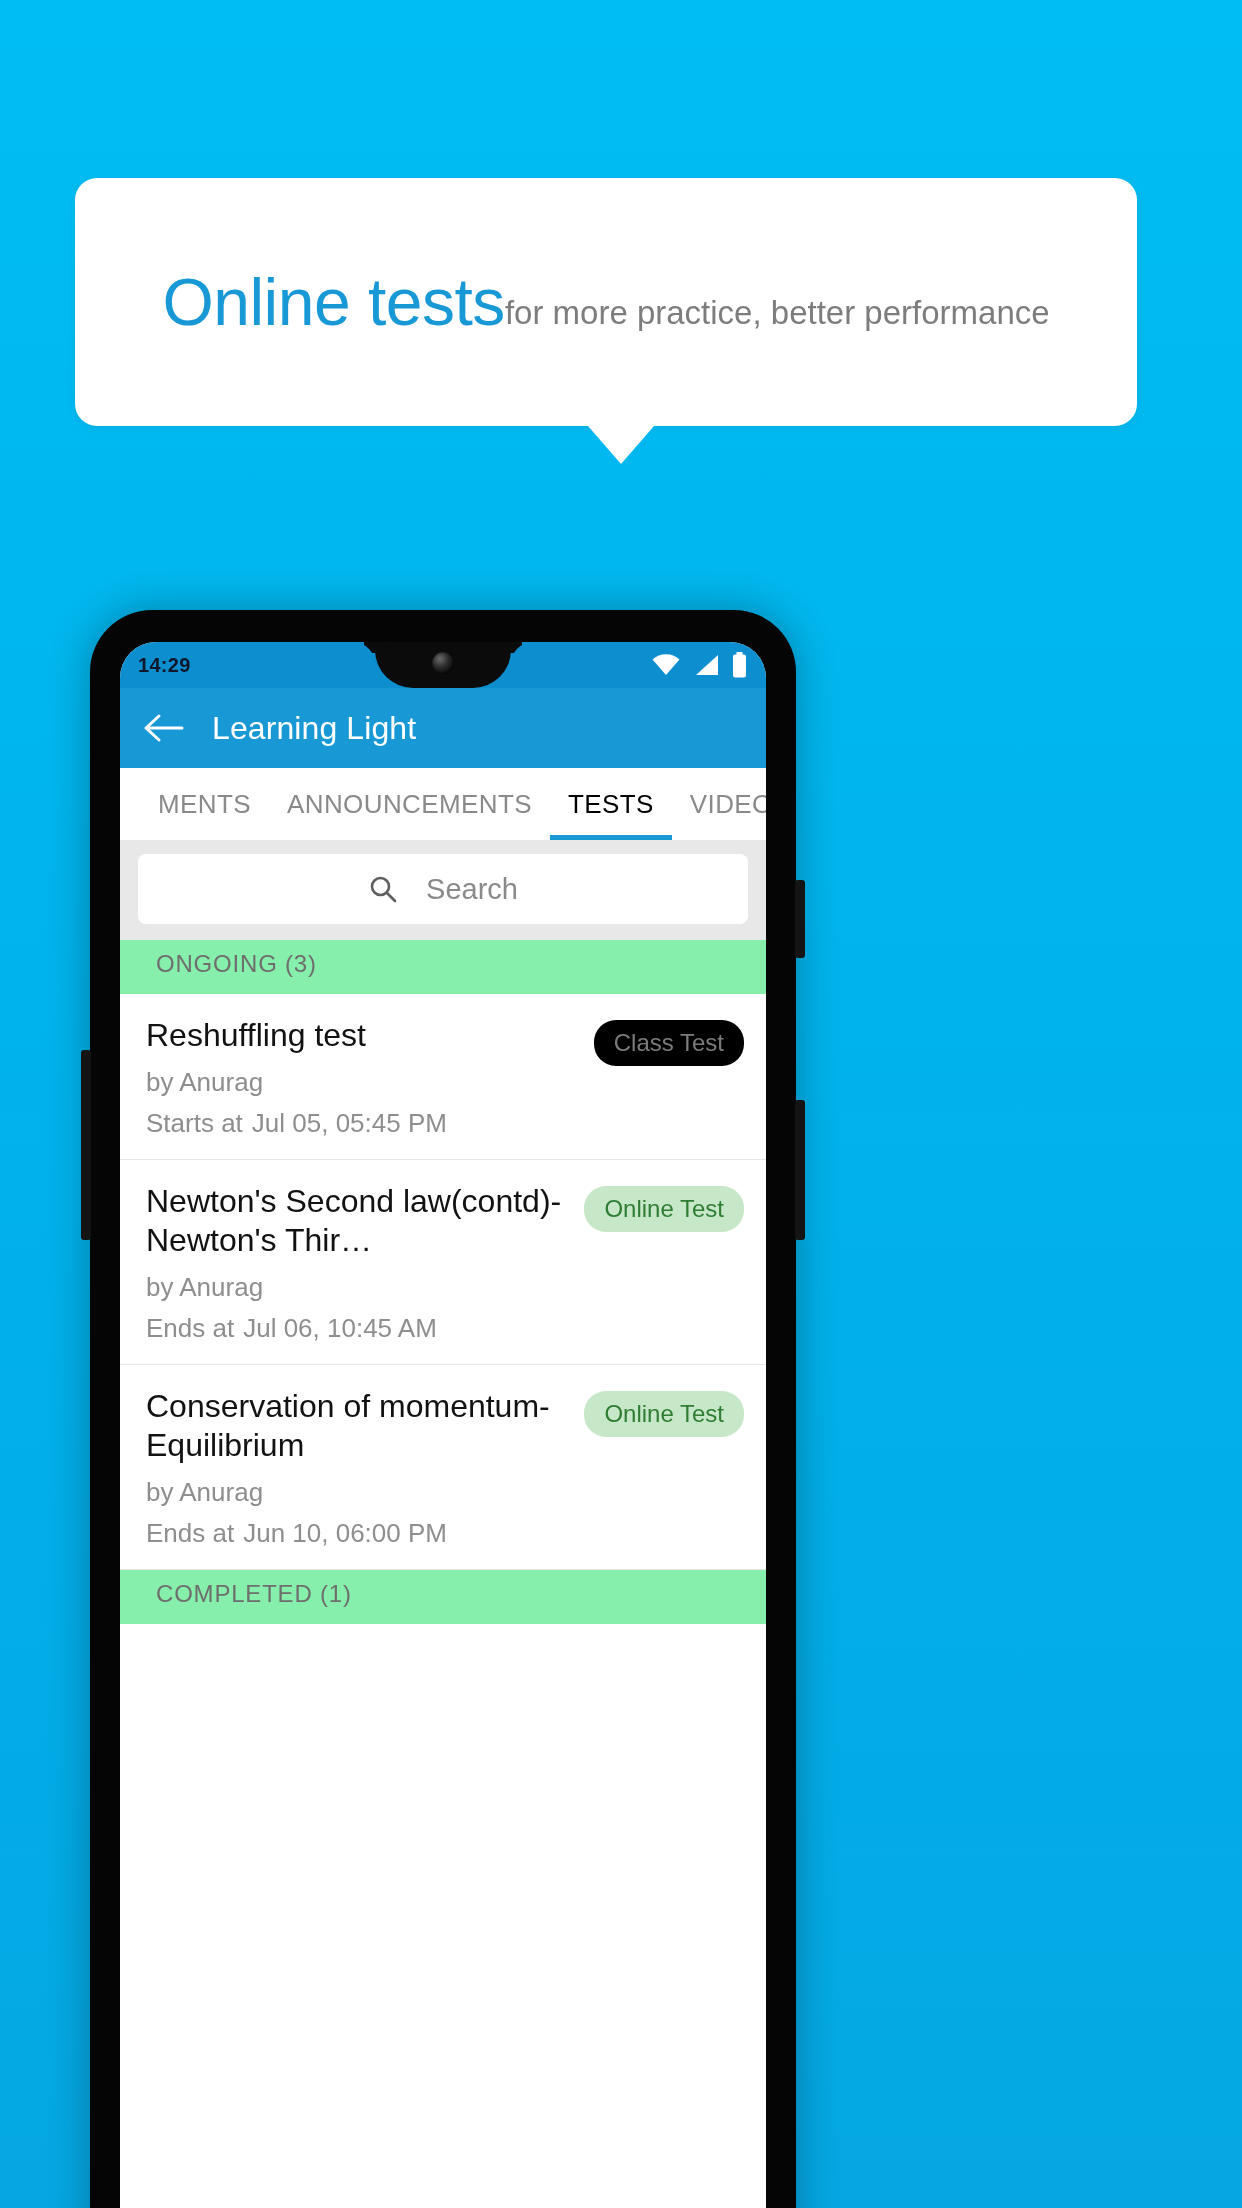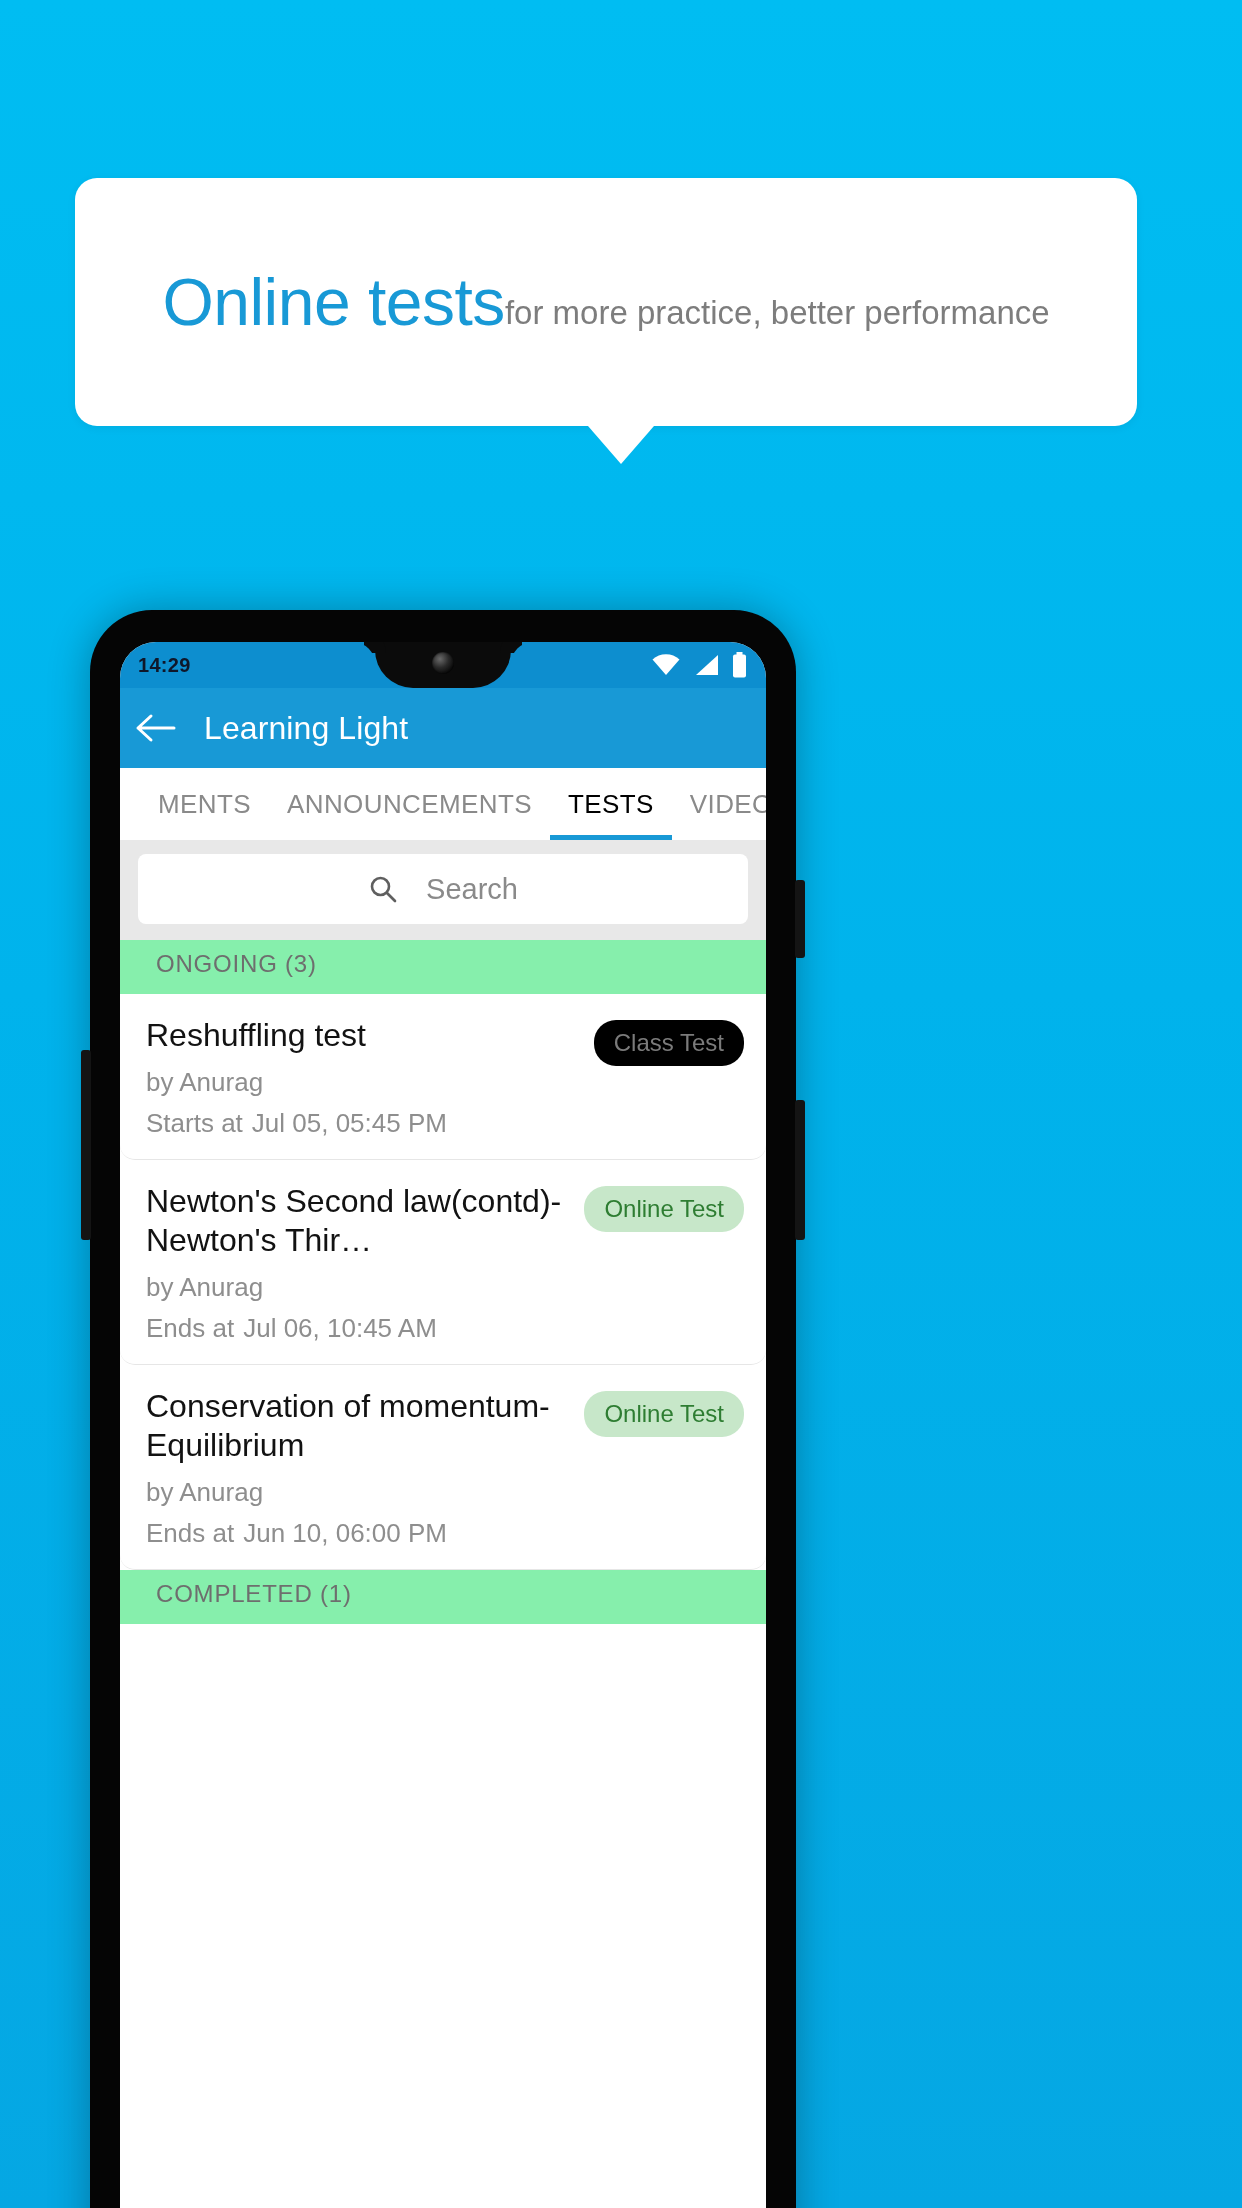--- a/index.html
+++ b/index.html
@@ -124,21 +124,21 @@
     margin-left:auto;
     display:flex; align-items:center; gap:11px;
   }
   .si { display:block; }
 
   
   #appbar {
     height:80px;
     background:#1899d6;
     display:flex; align-items:center;
-    padding-left:12px;
+    padding-left:20px;
   }
   #back-arrow {
     width:46px; height:46px;
     display:flex; align-items:center; justify-content:center;
     flex:0 0 auto;
   }
   #app-title {
     color:#ffffff;
     font-size:32px;
     font-weight:400;
@@ -204,21 +204,20 @@
     letter-spacing:0.8px;
   }
 
   .test-row {
     background:#ffffff;
     padding:22px 22px 20px 26px;
     border-bottom:1px solid #e6e6e6;
     display:flex;
     align-items:flex-start;
     gap:12px;
-    border-radius:15px;
   }
   .test-main { flex:1 1 auto; min-width:0; }
   .test-title {
     font-size:32px;
     color:#121212;
     line-height:1.22;
     font-weight:400;
   }
   .test-author {
     margin-top:12px;

